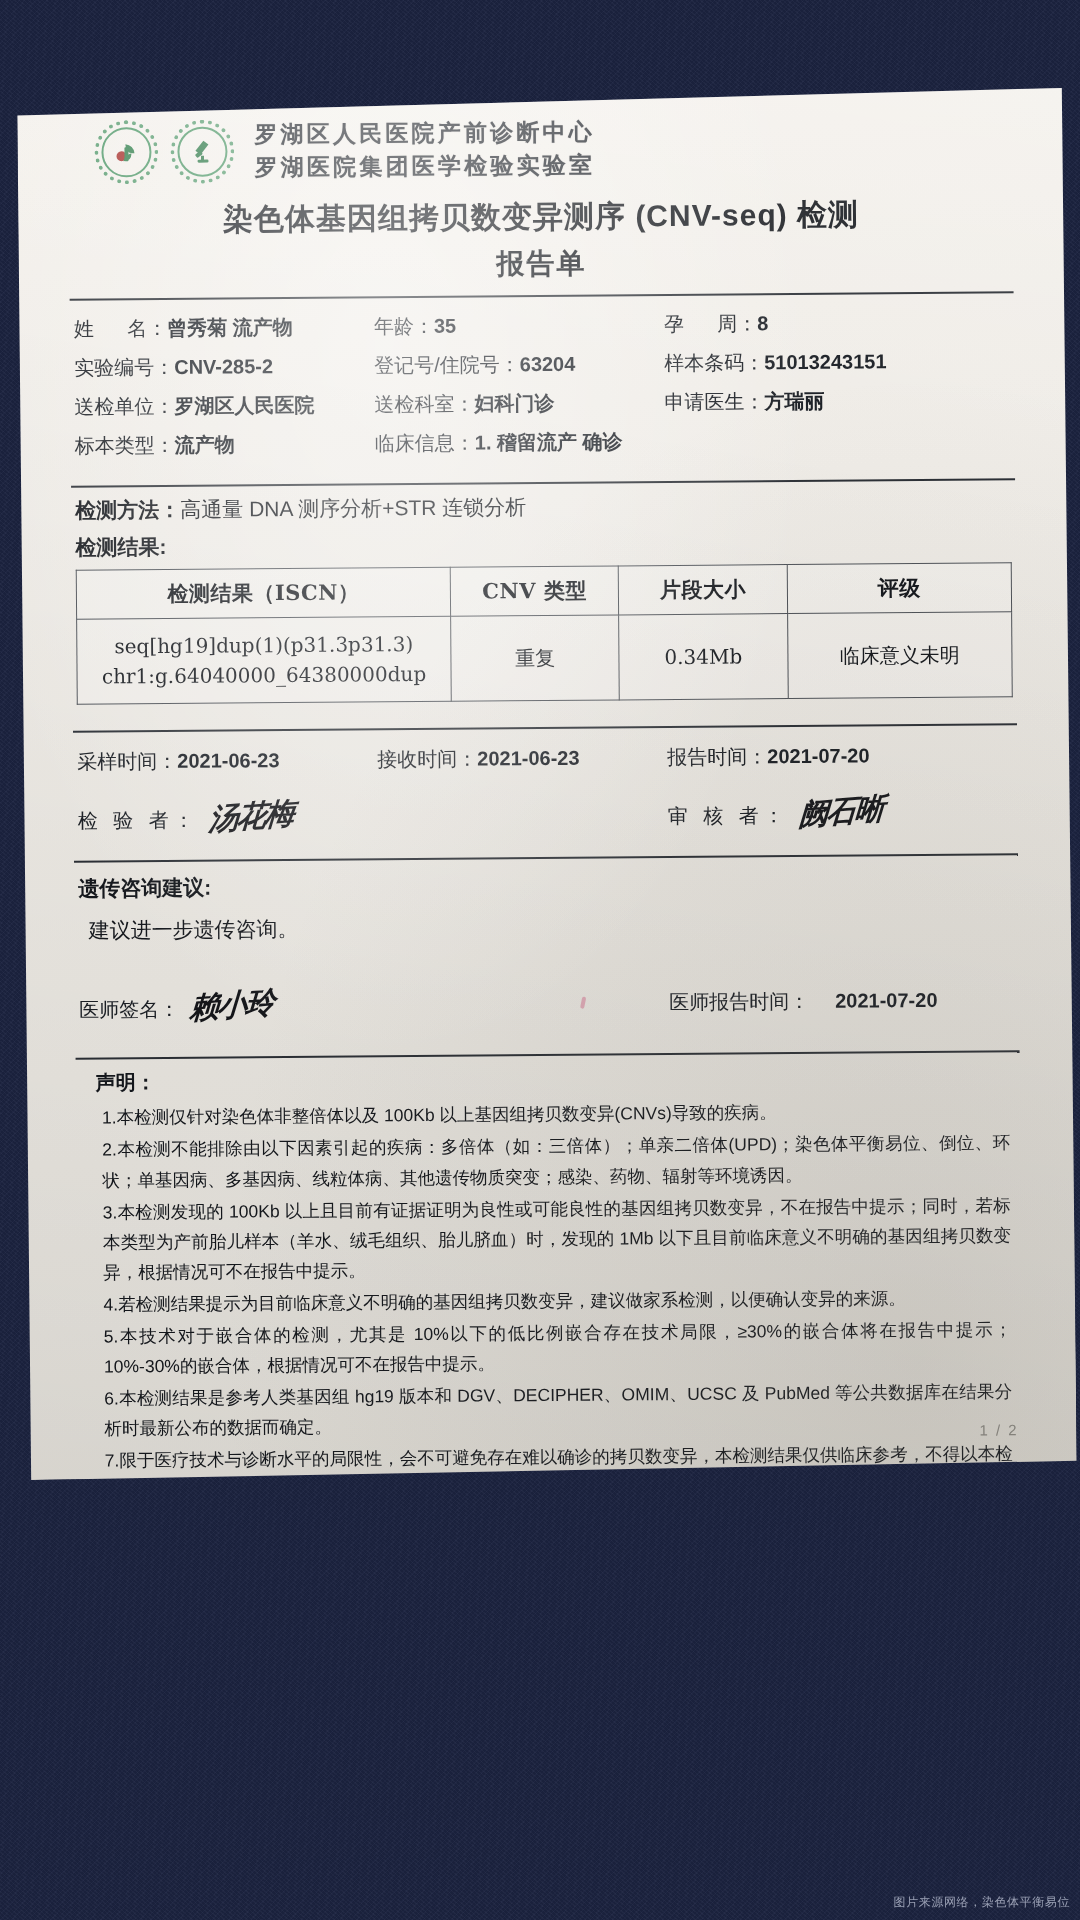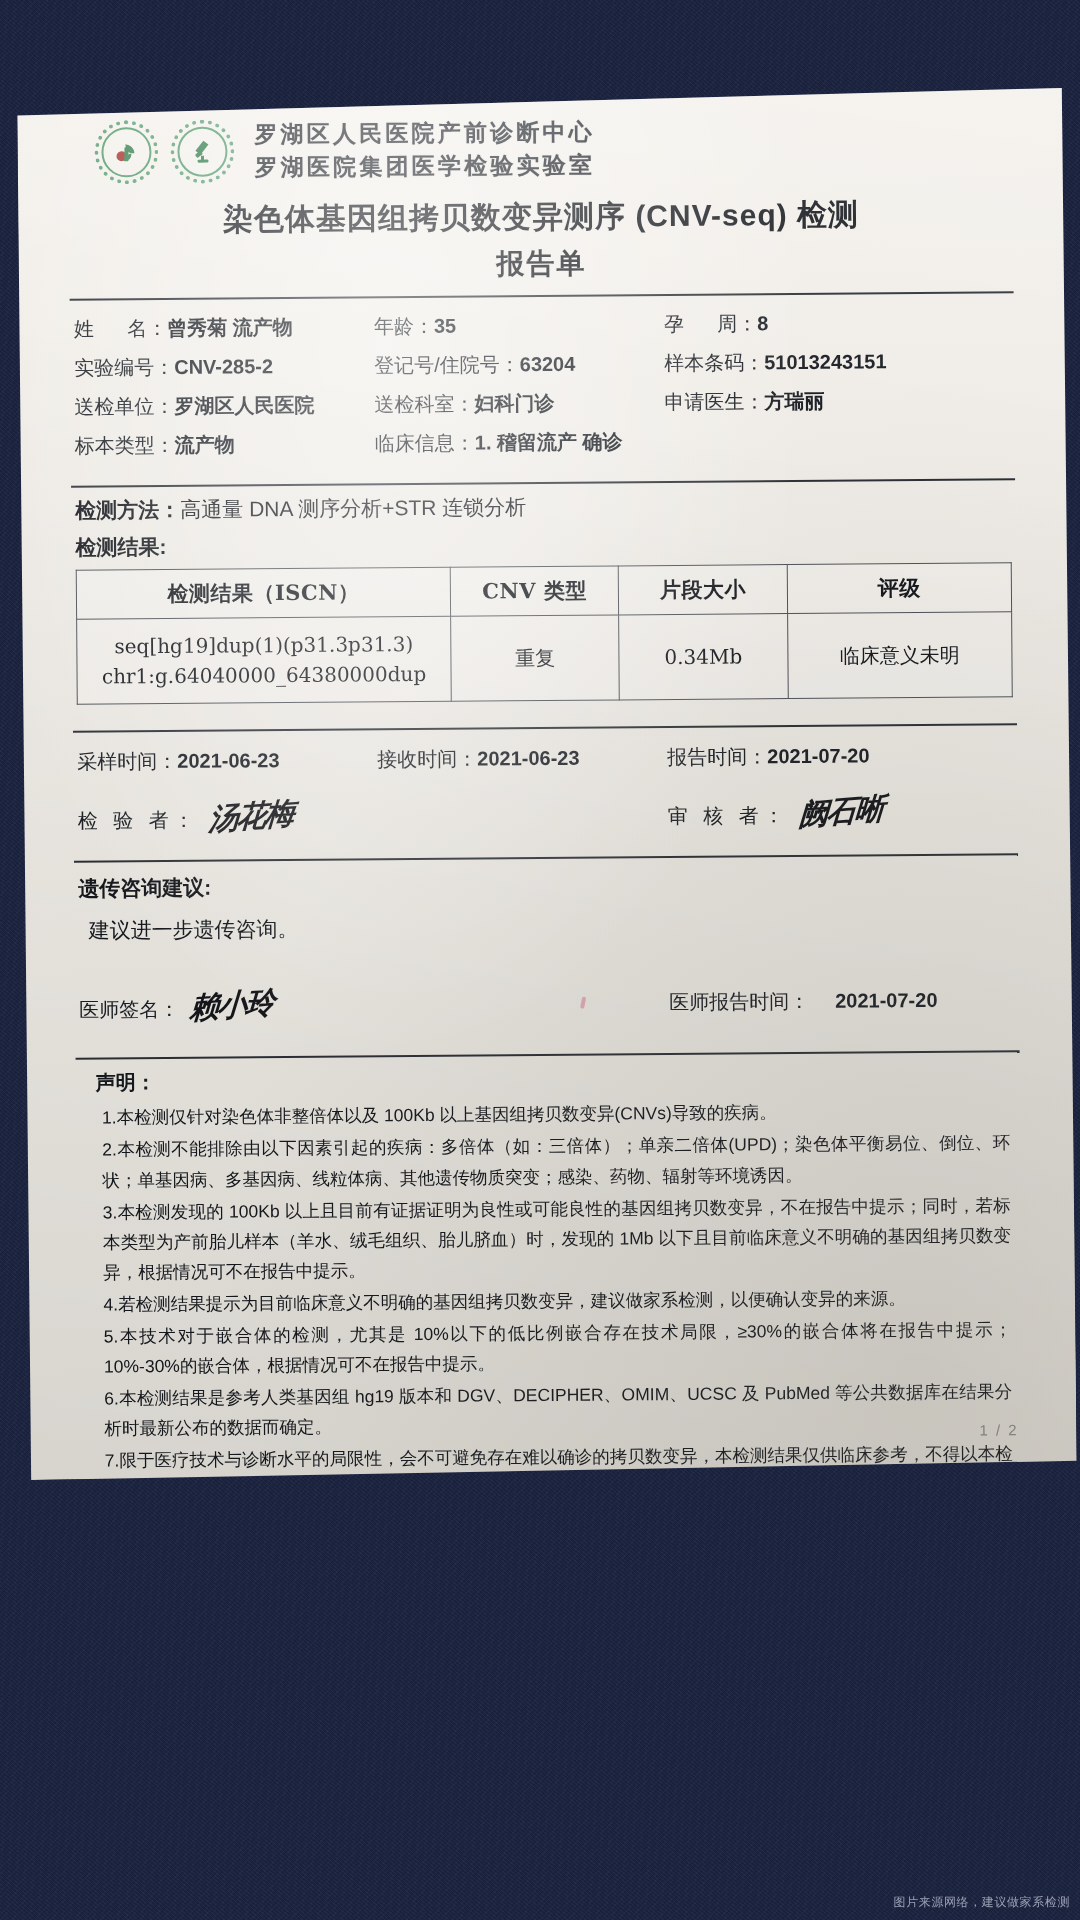--- a/index.html
+++ b/index.html
@@ -347,13 +347,13 @@
       <div class="stmt-item">6.本检测结果是参考人类基因组 hg19 版本和 DGV、DECIPHER、OMIM、UCSC 及 PubMed 等公共数据库在结果分析时最新公布的数据而确定。</div>
       <div class="stmt-item">7.限于医疗技术与诊断水平的局限性，会不可避免存在难以确诊的拷贝数变异，本检测结果仅供临床参考，不得以本检测结果作为临床诊断的唯一依据。应结合病例的实际临床情况、其他实验室检查结果和医师的咨询建议综合考虑。</div>
     </div>
 
     <div class="pink-fleck"></div>
     <div class="page-mark">1 / 2</div>
 
   </div>
 </div>
 
-<div id="corner-credit">图片来源网络，建议做家系检测</div>
+<div id="corner-credit">图片来源网络，染色体平衡易位</div>
 
 </body></html>

